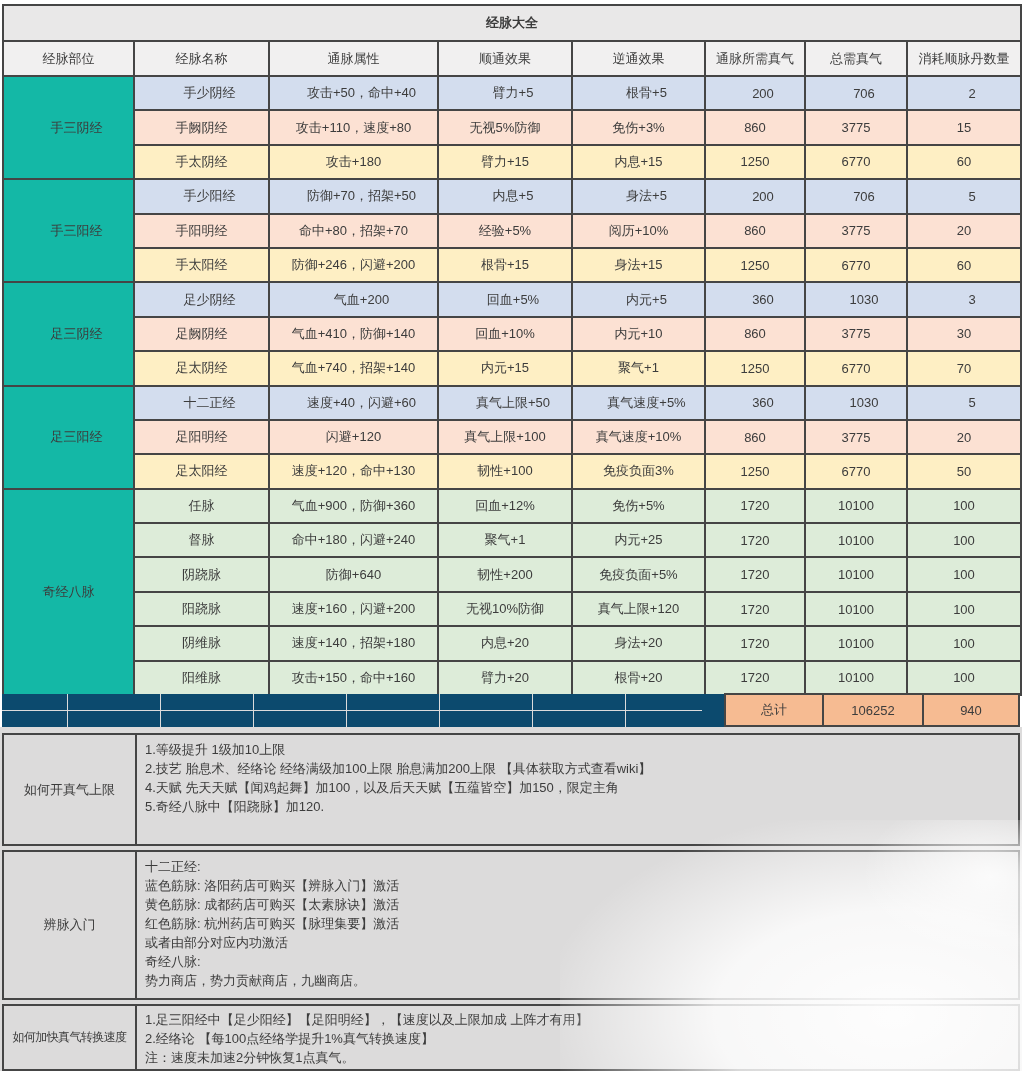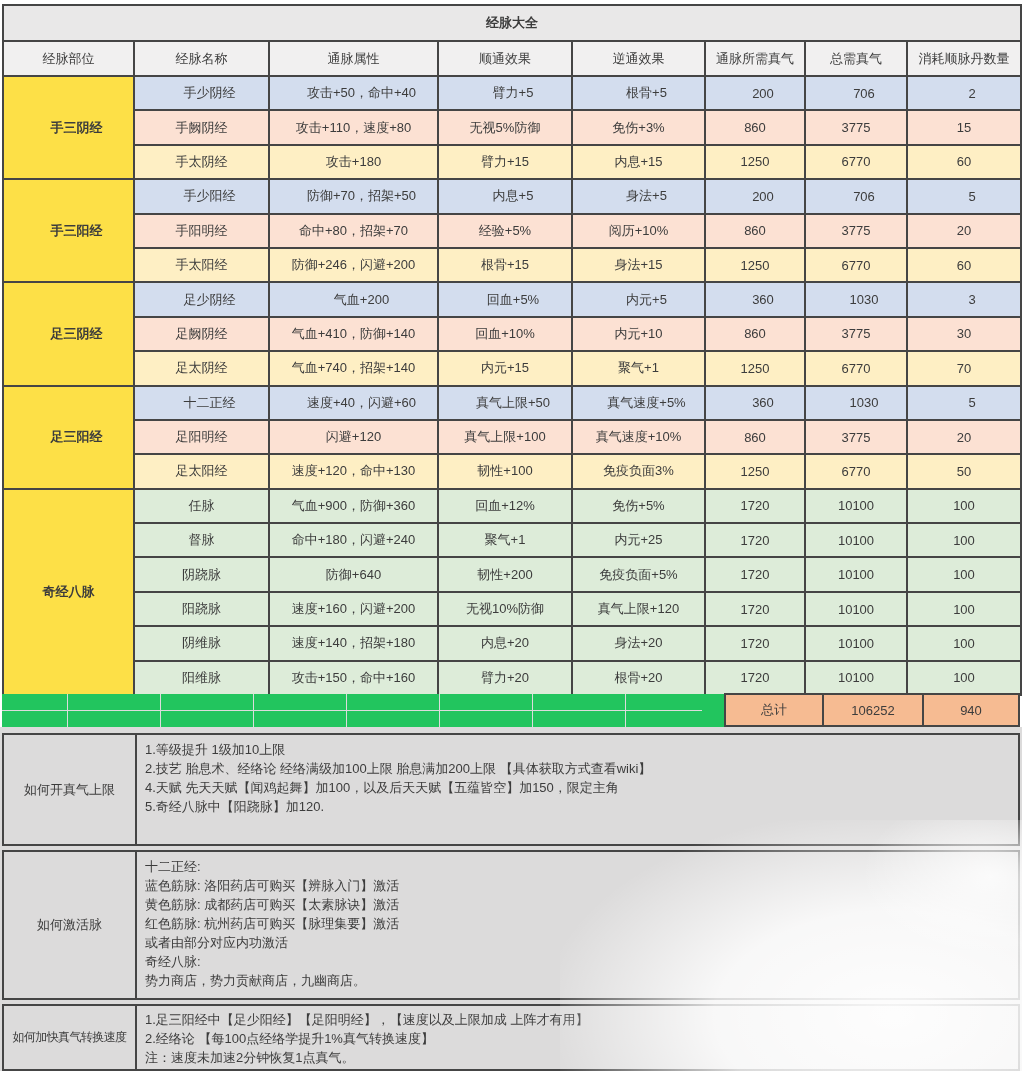--- a/index.html
+++ b/index.html
@@ -19,23 +19,23 @@
   }
   tr.h-title{height:36px;}
   td.title-cell{background:#e9e8e8;font-weight:bold;font-size:15px;}
   tr.h-cols{height:35px;}
   tr.h-cols td{background:#f1f0f0;}
   tr.r{height:34.4px;}
   tr.blue  td{background:#d3ddee;padding-left:16px;}
   tr.peach td{background:#fce1d3;}
   tr.yellow td{background:#feefc4;}
   tr.green td{background:#ddecd9;}
-  table.main td.part{background:#fde047;font-weight:bold;}
+  table.main td.part{background:#14b8a6;}
   
-  .strip{position:absolute;left:2px;top:694px;width:1018px;height:33px;background:#22c55e;}
+  .strip{position:absolute;left:2px;top:694px;width:1018px;height:33px;background:#0c4a6e;}
   .strip .gv{position:absolute;top:0;bottom:0;width:1px;background:#dcdcdc;}
   .strip .gh{position:absolute;left:0;right:318px;top:16px;height:1px;background:#dcdcdc;}
   .sum{position:absolute;right:0;top:-1px;height:34px;display:flex;}
   .sum .scell{
     box-sizing:border-box;border:2px solid #454545;margin-left:-2px;
     background:#f6bb92;font-size:13px;display:flex;align-items:center;justify-content:center;
   }
   .sum .c1{width:100px;margin-left:0;}
   .sum .c2{width:102px;}
   .sum .c3{width:98px;}
@@ -287,21 +287,21 @@
   <div class="sec s1">
     <div class="lbl">如何开真气上限</div>
     <div class="body">
       <div>1.等级提升  1级加10上限</div>
       <div>2.技艺 胎息术、经络论  经络满级加100上限  胎息满加200上限 【具体获取方式查看wiki】</div>
       <div>4.天赋 先天天赋【闻鸡起舞】加100，以及后天天赋【五蕴皆空】加150，限定主角</div>
       <div>5.奇经八脉中【阳跷脉】加120.</div>
     </div>
   </div>
   <div class="sec s2">
-    <div class="lbl">如何激活脉</div>
+    <div class="lbl">辨脉入门</div>
     <div class="body">
       <div>十二正经:</div>
       <div>蓝色筋脉: 洛阳药店可购买【辨脉入门】激活</div>
       <div>黄色筋脉: 成都药店可购买【太素脉诀】激活</div>
       <div>红色筋脉: 杭州药店可购买【脉理集要】激活</div>
       <div>或者由部分对应内功激活</div>
       <div>奇经八脉:</div>
       <div>势力商店，势力贡献商店，九幽商店。</div>
     </div>
   </div>

